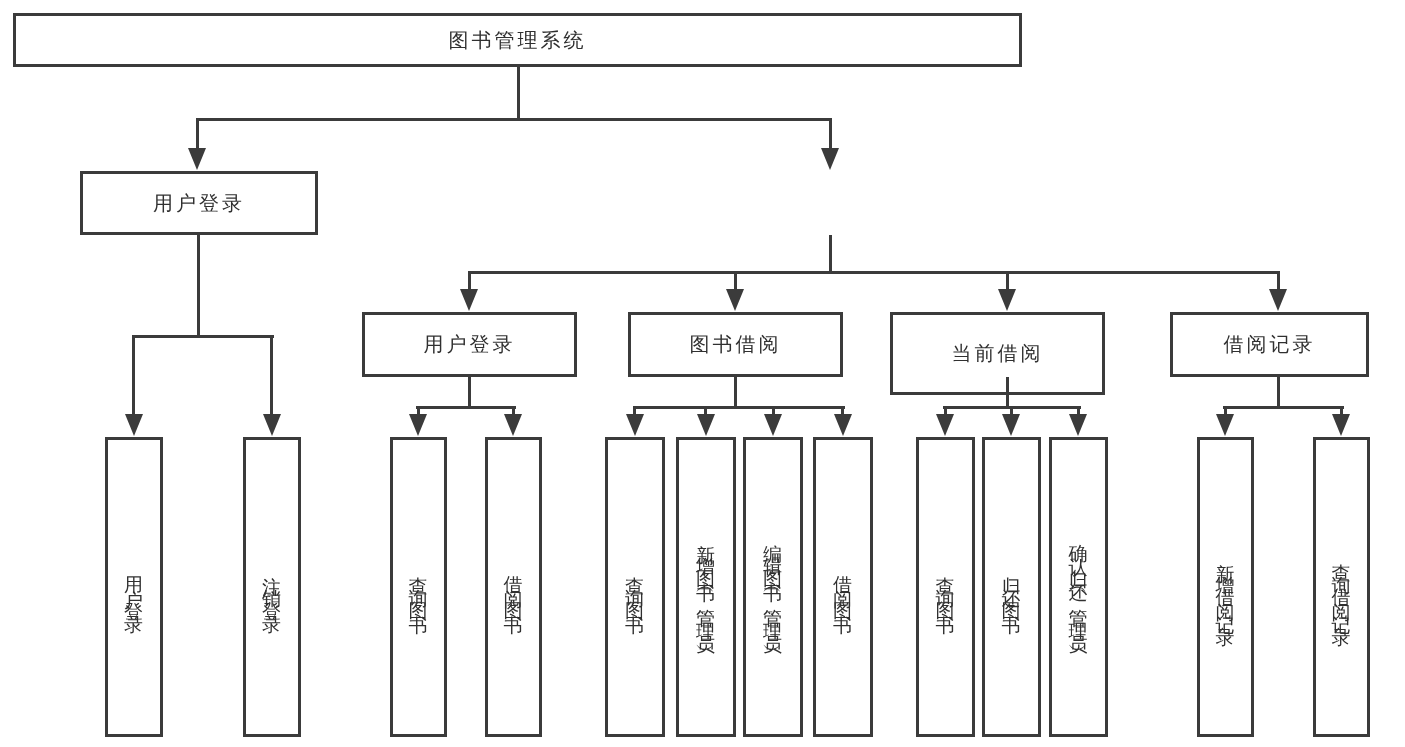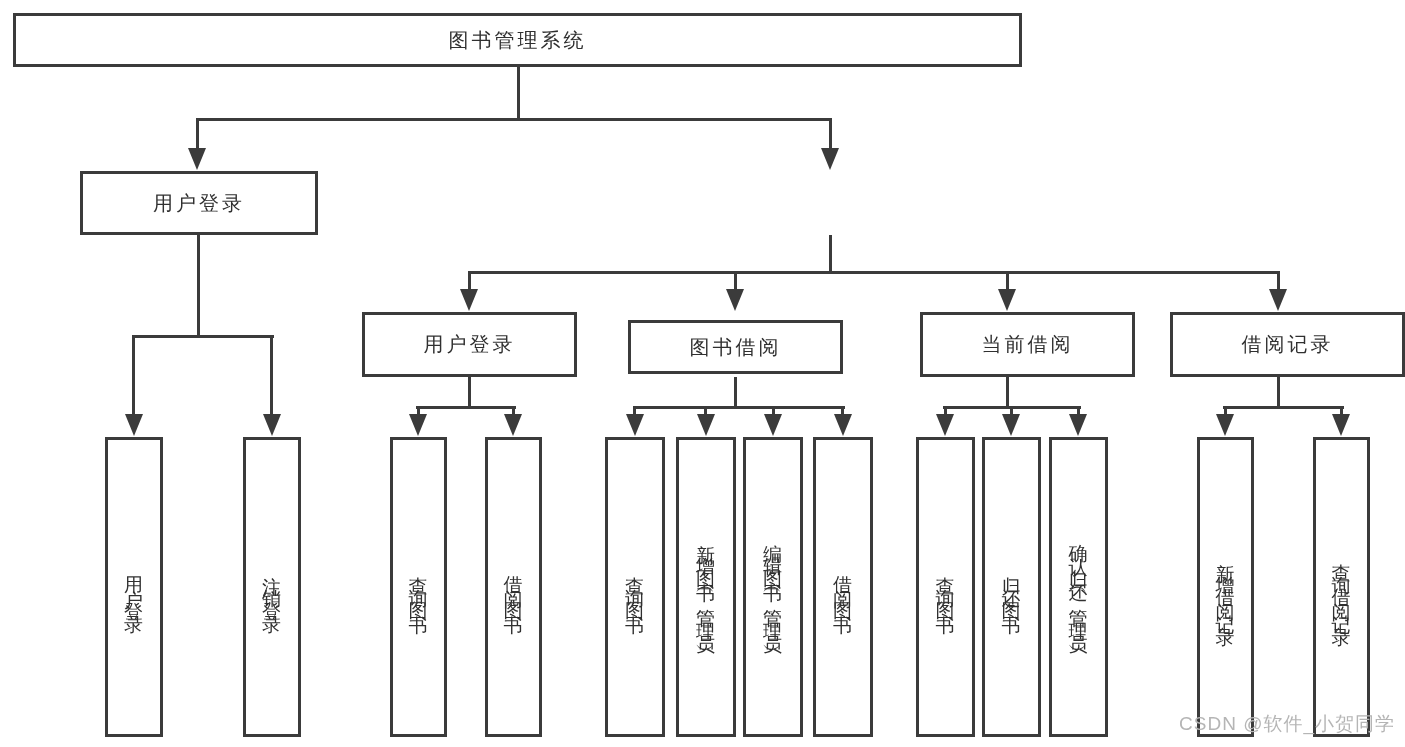--- a/index.html
+++ b/index.html
@@ -69,27 +69,27 @@
   <div class="vl" style="left:1006px;top:271px;height:20px;"></div>
   <div class="vl" style="left:1277px;top:271px;height:20px;"></div>
   <div class="arrow" style="left:460px;top:289px;"></div>
   <div class="arrow" style="left:726px;top:289px;"></div>
   <div class="arrow" style="left:998px;top:289px;"></div>
   <div class="arrow" style="left:1269px;top:289px;"></div>
 
   <div class="box" style="left:362px;top:312px;width:215px;height:65px;">
     <span class="hlabel">用户登录</span>
   </div>
-  <div class="box" style="left:628px;top:312px;width:215px;height:54px;margin-top:8px;">
+  <div class="box" style="left:628px;top:312px;width:215px;height:65px;">
     <span class="hlabel">图书借阅</span>
   </div>
-  <div class="box" style="left:920px;top:312px;width:215px;height:65px;">
+  <div class="box" style="left:890px;top:312px;width:215px;height:83px;">
     <span class="hlabel">当前借阅</span>
   </div>
-  <div class="box" style="left:1170px;top:312px;width:235px;height:65px;">
+  <div class="box" style="left:1170px;top:312px;width:199px;height:65px;">
     <span class="hlabel">借阅记录</span>
   </div>
 
   <div class="vl" style="left:468px;top:377px;height:31px;"></div>
   <div class="hl" style="left:416px;top:406px;width:100px;"></div>
   <div class="vl" style="left:417px;top:406px;height:12px;"></div>
   <div class="vl" style="left:512px;top:406px;height:12px;"></div>
   <div class="arrow" style="left:409px;top:414px;"></div>
   <div class="arrow" style="left:504px;top:414px;"></div>
 
@@ -157,15 +157,14 @@
     <span class="vtext">确认归还（管理员）</span>
   </div>
 
   <div class="box" style="left:1197px;top:437px;width:57px;height:300px;">
     <span class="vtext">新增借阅记录</span>
   </div>
   <div class="box" style="left:1313px;top:437px;width:57px;height:300px;">
     <span class="vtext">查询借阅记录</span>
   </div>
 
-  <div class="watermark">CSDN @软件_小贺同学</div>
 
 </div>
 
 </body></html>

